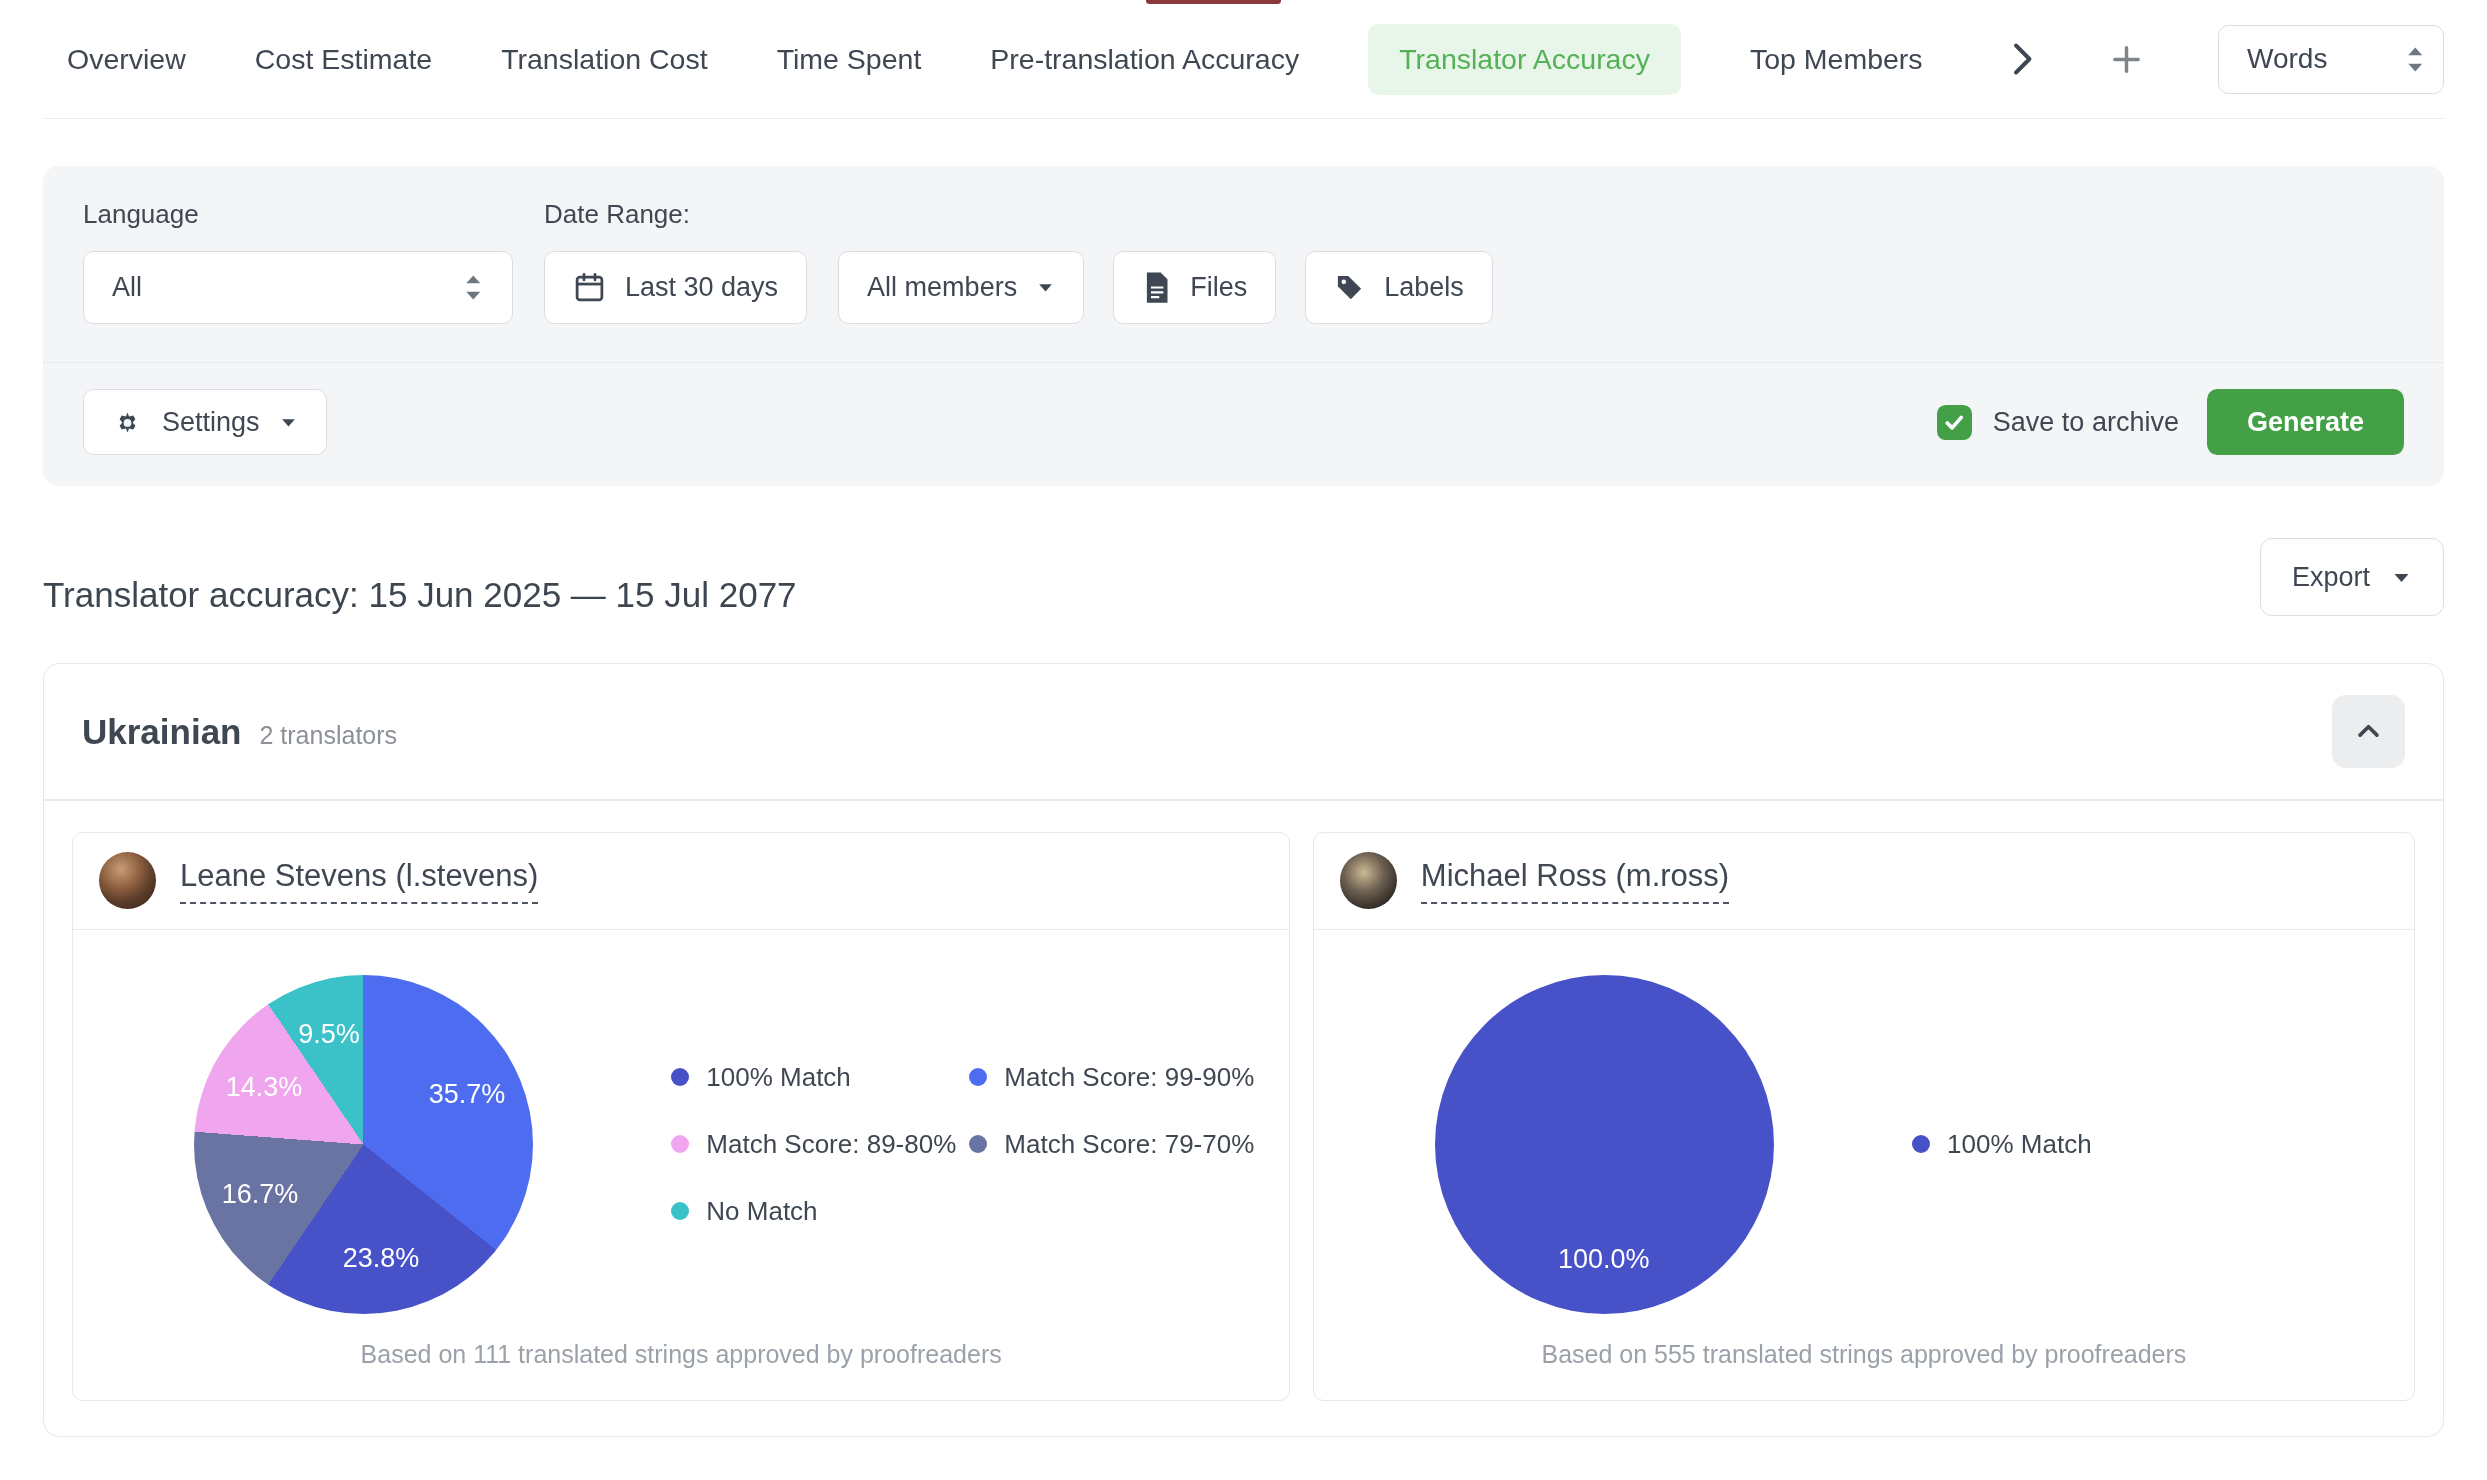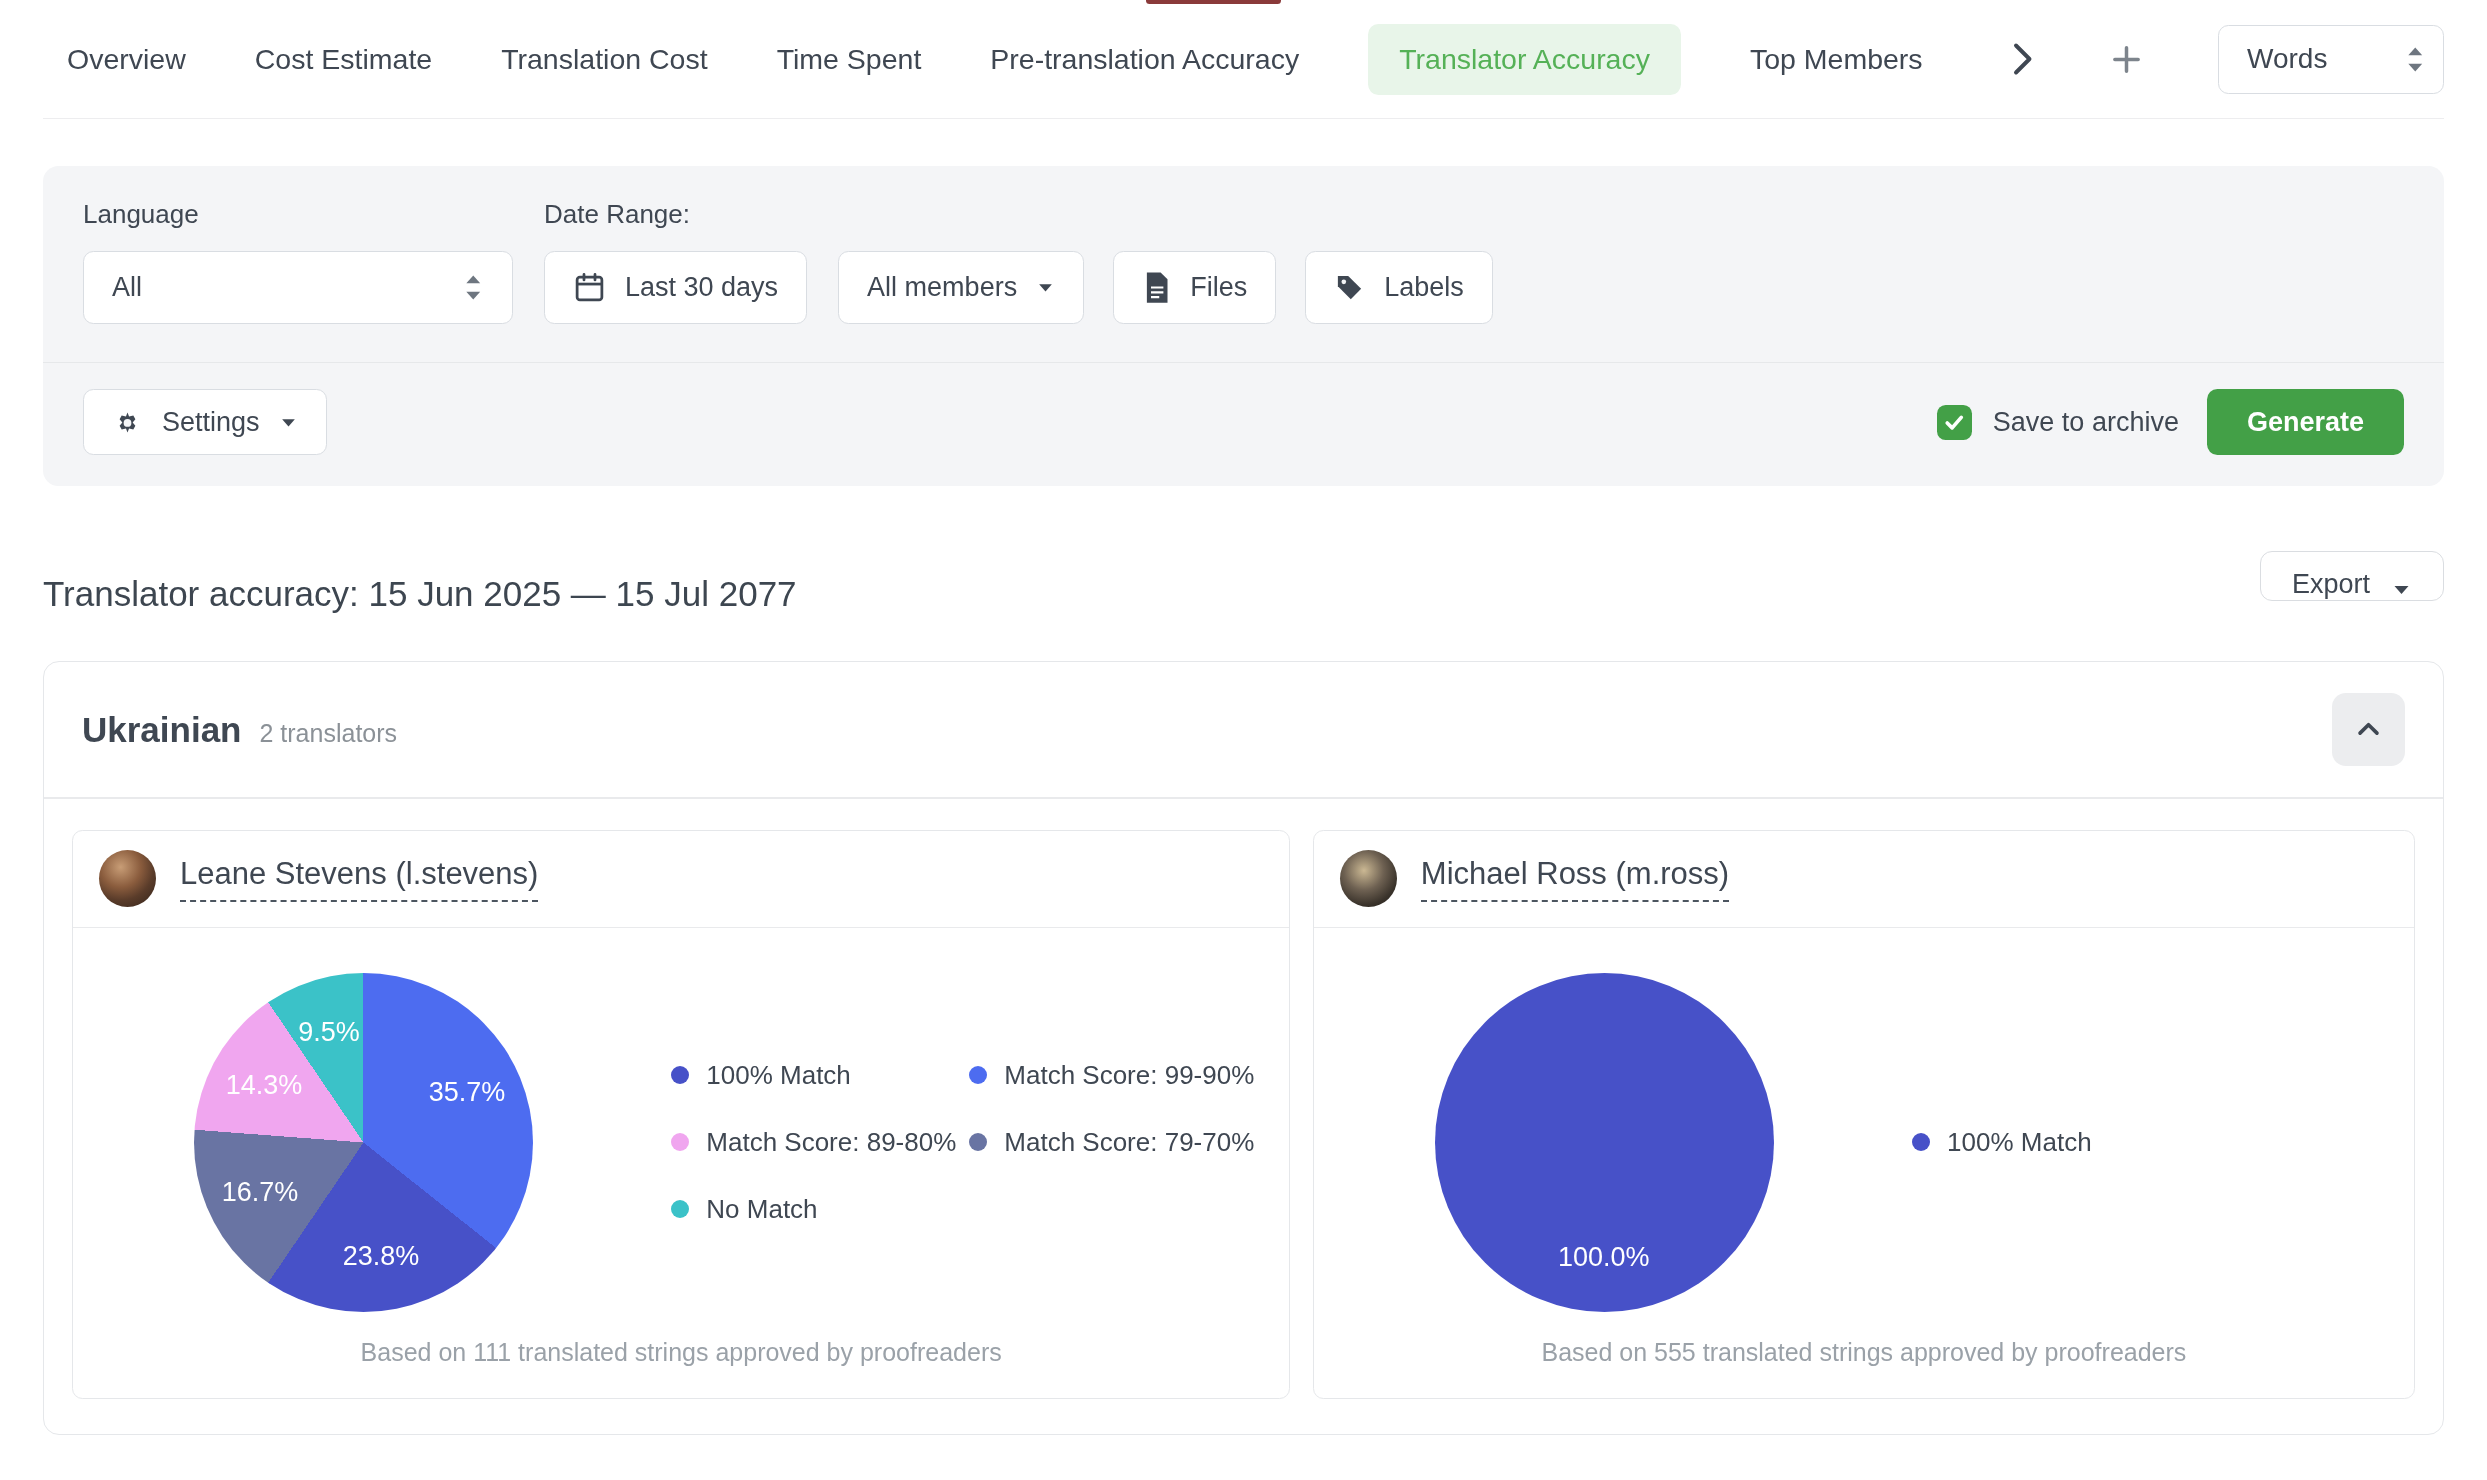--- a/index.html
+++ b/index.html
@@ -30,21 +30,21 @@
   .btn-settings { height:66px;justify-content:flex-end; }
   .row-right { margin-left:auto; display:flex; align-items:center; gap:28px; }
   .chk-wrap { display:flex; align-items:center; gap:21px; cursor:pointer; }
   .chk { width:35px; height:35px; border-radius:8.6px; background:#43a047; display:flex; align-items:center; justify-content:center; }
   .chk-label { font-size:27px; }
   .btn-generate { height:66px; padding:0 40px; background:#43a047; border:none; border-radius:10.4px; color:#fff; font-size:27px; font-weight:700; font-family:"Liberation Sans", sans-serif; cursor:pointer; }
 
   
   .title-row { margin:52px 43px 0; display:flex; align-items:center; }
   .report-title { font-size:35px; font-weight:500; color:#3d4650;margin-top:36px; }
-  .btn-export { margin-left:auto; height:50px; background:#fff; border:1.7px solid #dadde1; border-radius:12px; display:inline-flex; align-items:flex-end; gap:21px; padding:0 31px; font-size:27px; cursor:pointer; }
+  .btn-export { margin-left:auto; height:78px; background:#fff; border:1.7px solid #dadde1; border-radius:12px; display:inline-flex; align-items:center; gap:21px; padding:0 31px; font-size:27px; cursor:pointer; }
 
   
   .group-card { margin:47px 43px 0; border:1.7px solid #e5e7ea; border-radius:16px; }
   .group-header { display:flex; align-items:center; padding:0 38px; height:135px; }
   .group-title { font-size:35px; font-weight:700; }
   .group-sub { font-size:25px; color:#8b9197; margin-left:18px; padding-top:8.6px; }
   .collapse-btn { margin-left:auto; width:73px; height:73px; border-radius:14px; background:#ecedef; display:flex; align-items:center; justify-content:center; cursor:pointer; }
   .group-divider { height:1.7px; background:#e9eaec; }
   .cards { display:flex; gap:22.5px; padding:31px 28px 35px; }
   .tcard { flex:1; border:1.7px solid #e5e7ea; border-radius:10.4px; display:flex; flex-direction:column; background:#fff; }

